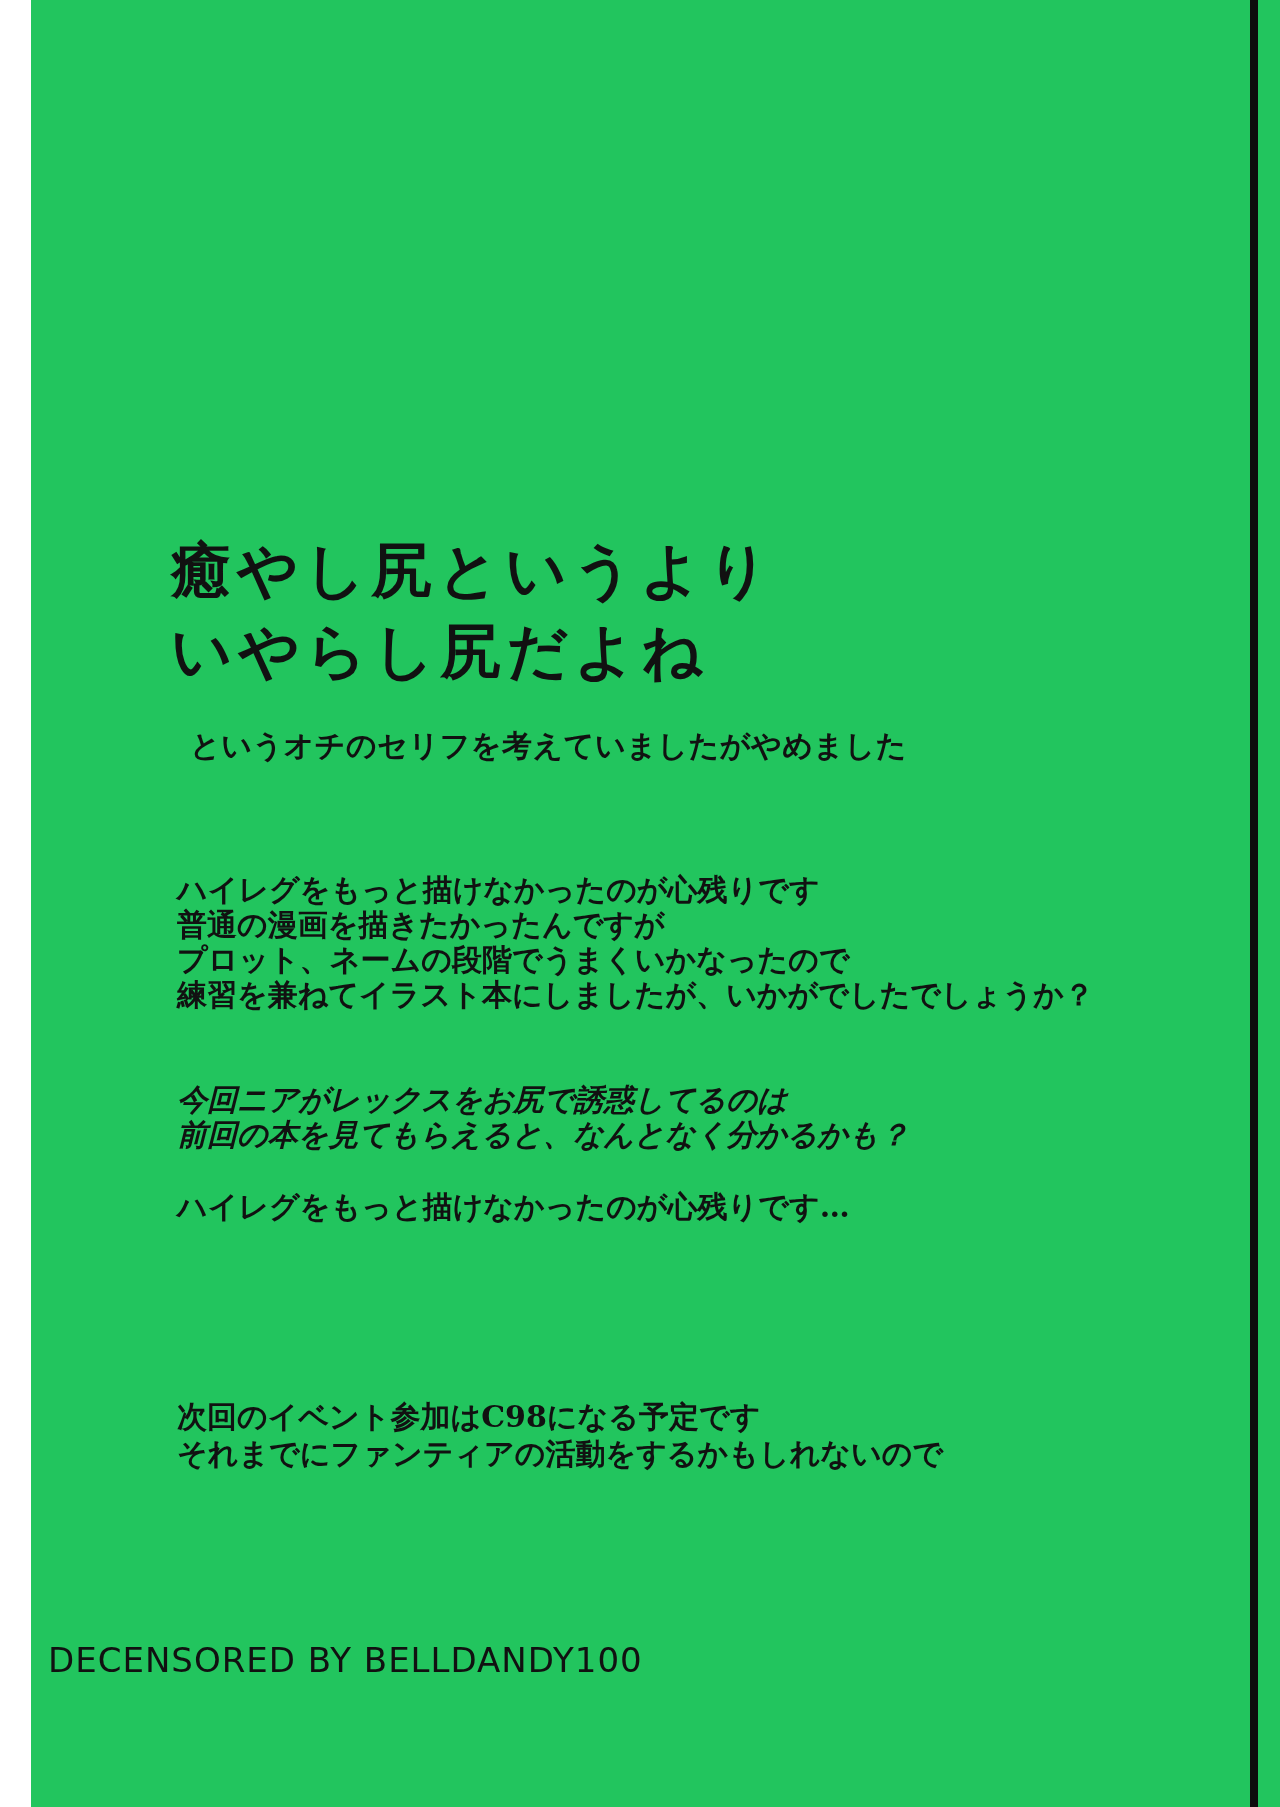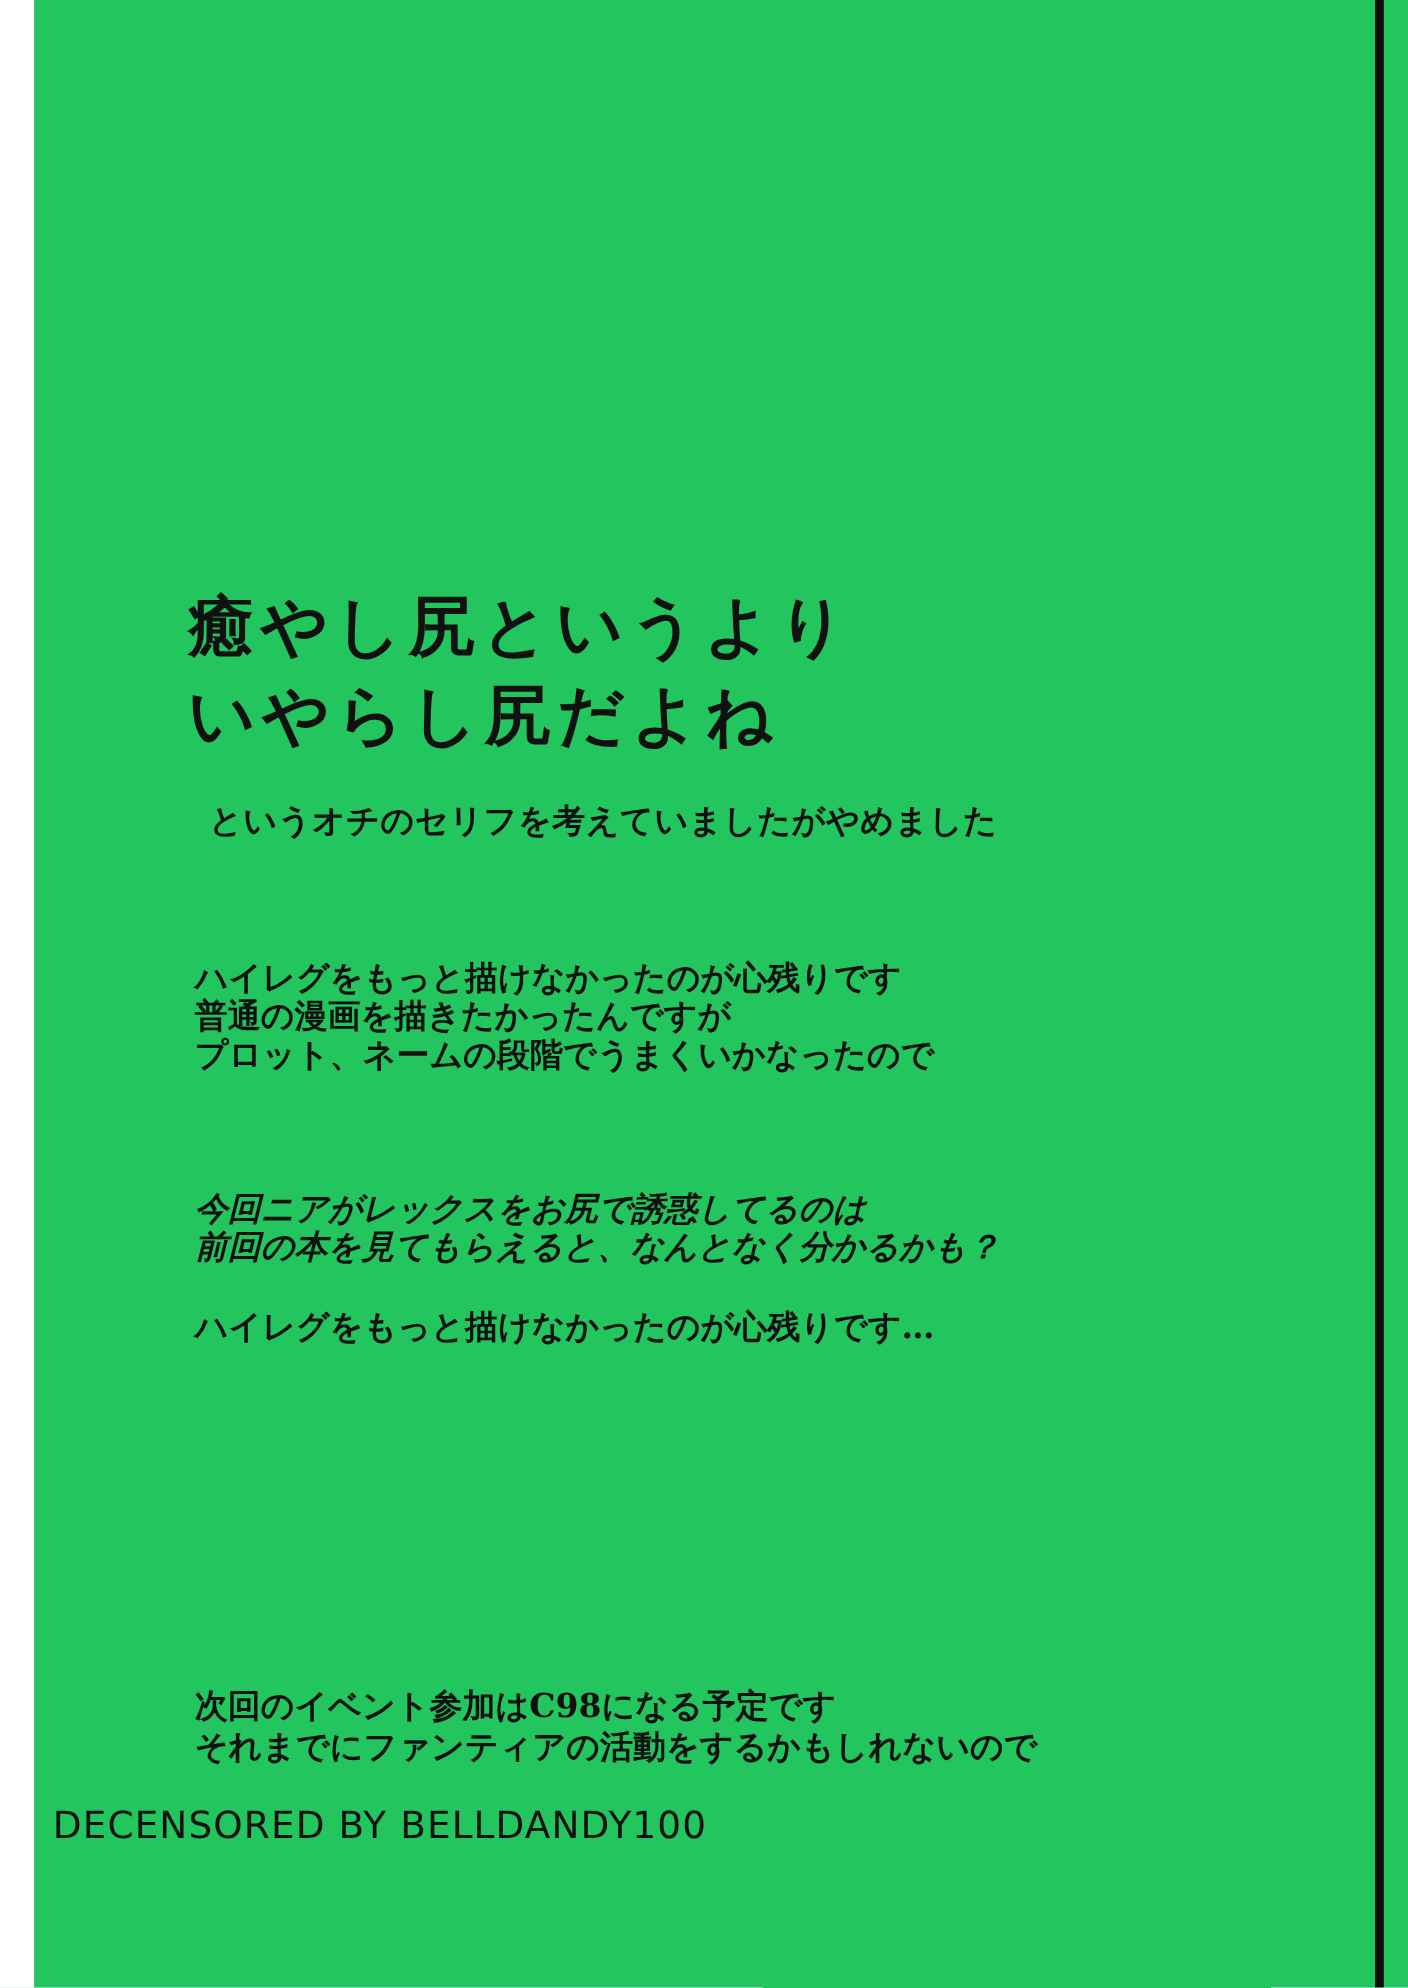--- a/index.html
+++ b/index.html
@@ -49,21 +49,21 @@
     left: 146px;
     font-size: 30px;
     font-weight: bold;
     line-height: 35px;
     letter-spacing: 0px;
     white-space: nowrap;
   }
   .para-1 { top: 872px; }
   .para-2 { top: 1082px; font-style: italic; }
   .para-3 { top: 1189px; }
-  .para-4 { top: 1533px; line-height: 37px; }
+  .para-4 { top: 1398px; line-height: 37px; }
   .footer {
     position: absolute;
     left: 17px;
     width: 1280px;
     text-align: left;
     font-family: "DejaVu Sans", "Liberation Sans", sans-serif;
     font-weight: normal;
     white-space: nowrap;
   }
   .footer-1 {
@@ -88,20 +88,21 @@
     <div>癒やし尻というより</div>
     <div>いやらし尻だよね</div>
   </div>
 
   <div class="subheading">というオチのセリフを考えていましたがやめました</div>
 
   <div class="para para-1">
     <div>ハイレグをもっと描けなかったのが心残りです</div>
     <div>普通の漫画を描きたかったんですが</div>
     <div>プロット、ネームの段階でうまくいかなったので</div>
+    <div>練習を兼ねてイラスト本にしましたが、いかがでしたでしょうか？</div>
   </div>
 
   <div class="para para-2">
     <div>今回ニアがレックスをお尻で誘惑してるのは</div>
     <div>前回の本を見てもらえると、なんとなく分かるかも？</div>
   </div>
 
   <div class="para para-3">
     <div>ハイレグをもっと描けなかったのが心残りです…</div>
   </div>

